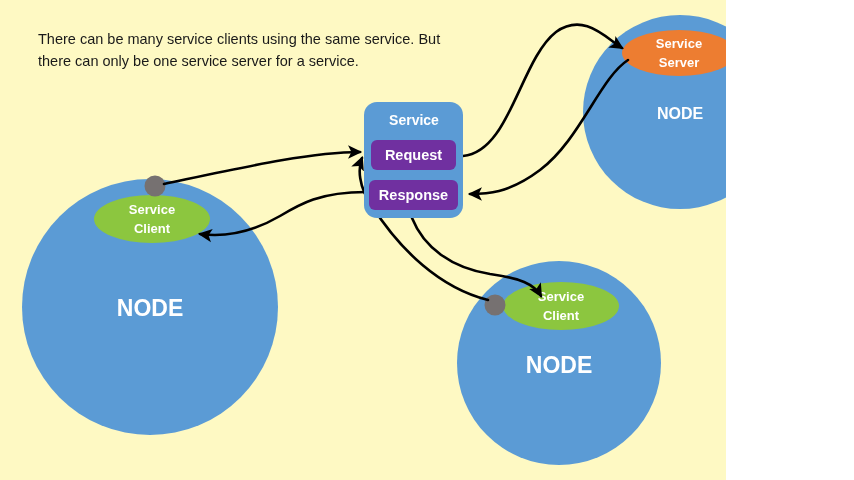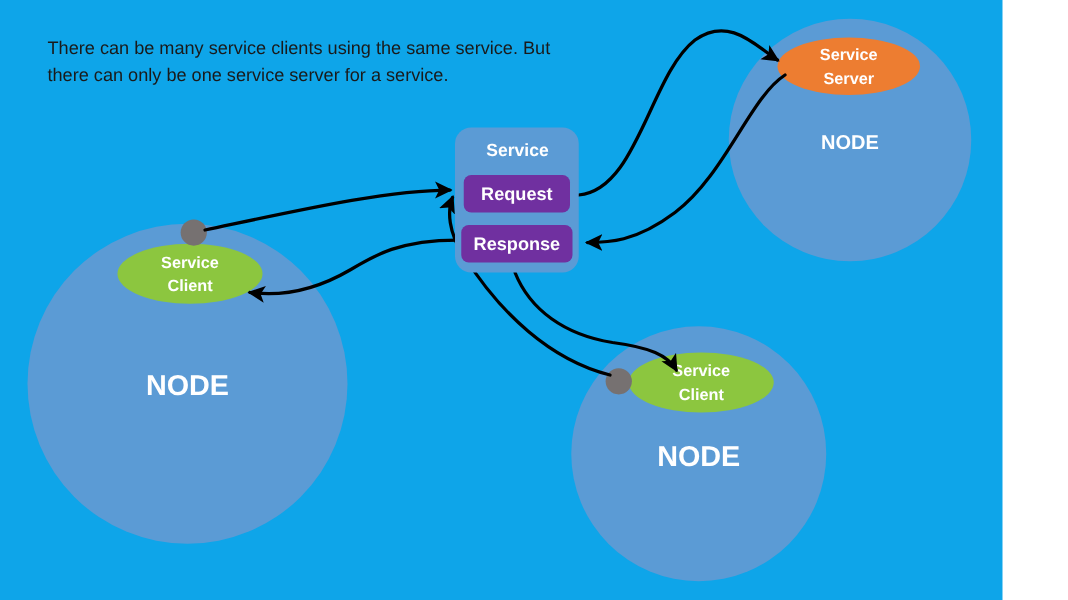--- a/index.html
+++ b/index.html
@@ -6,23 +6,23 @@
   html, body {
     margin: 0;
     padding: 0;
     background: #ffffff;
   }
   body {
     font-family: "Liberation Sans", sans-serif;
   }
   #canvas {
     position: relative;
-    width: 802px;
+    width: 726px;
     height: 480px;
-    background: #0ea5e9;
+    background: #fef9c3;
     overflow: hidden;
   }
   #diagram-svg {
     position: absolute;
     left: 0;
     top: 0;
     width: 854px;
     height: 480px;
   }
   .caption-text {

